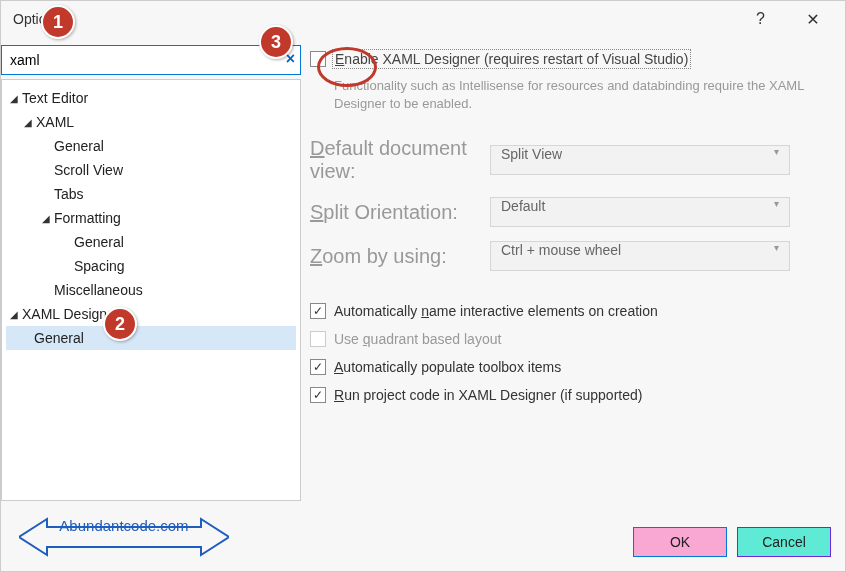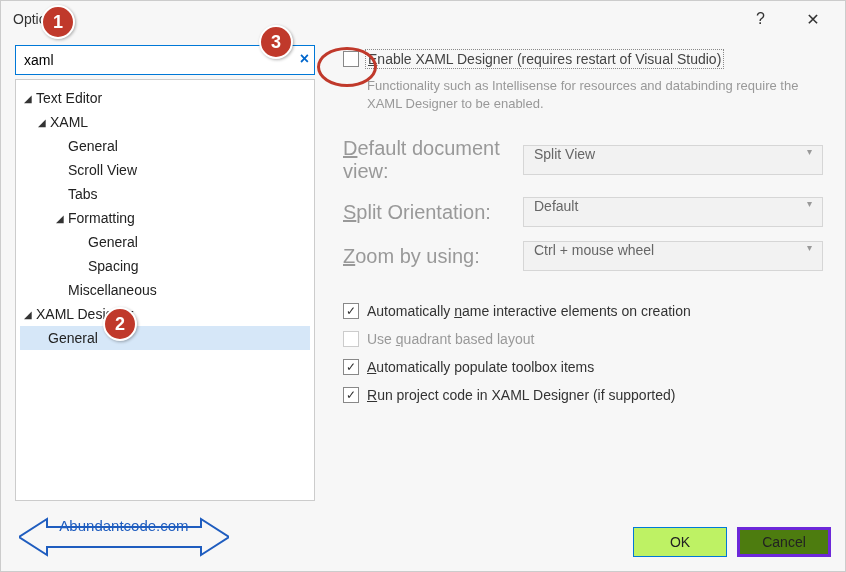--- a/index.html
+++ b/index.html
@@ -2,21 +2,21 @@
 <html><head>
 <meta charset="utf-8">
 <style>
   * { box-sizing: border-box; margin: 0; padding: 0; font-family: "Segoe UI", Tahoma, sans-serif; }
   body { background: #fff; }
   .window { width: 846px; height: 572px; background: #f7f7f7; border: 1px solid #ccc; position: relative; }
   .titlebar { height: 36px; display: flex; align-items: center; padding: 0 12px; font-size: 14px; color: #333; position: relative; }
   .titlebar .title { flex: 1; }
   .titlebar .help { font-size: 16px; color: #333; margin-right: 28px; cursor: default; }
   .titlebar .close { font-size: 16px; font-weight: 300; cursor: default; width: 40px; text-align: center; }
-  .body { display: flex; padding: 8px 14px 70px; height: calc(100% - 36px); gap: 20px; }
+  .body { display: flex; padding: 8px 0 70px; height: calc(100% - 36px); gap: 1px; }
   .left { width: 300px; display: flex; flex-direction: column; }
   .search-row { position: relative; margin-bottom: 4px; }
   .search-input { width: 100%; height: 30px; border: 1px solid #0078d7; padding: 0 30px 0 8px; font-size: 14px; outline: none; background: #fff; }
   .search-clear { position: absolute; right: 6px; top: 5px; color: #0066cc; font-size: 16px; cursor: pointer; font-weight: bold; }
   .tree { flex: 1; border: 1px solid #ccc; background: #fff; padding: 6px 4px; overflow: auto; font-size: 14px; color: #222; }
   .tree-node { display: flex; align-items: center; height: 24px; padding-left: 4px; cursor: default; }
   .tree-node .arrow { display: inline-block; width: 12px; font-size: 10px; color: #333; }
   .tree-node.selected { background: #d6e7f8; }
   .ind-1 { padding-left: 18px; }
   .ind-2 { padding-left: 48px; }
@@ -31,22 +31,22 @@
   .desc { color: #999; font-size: 13px; line-height: 1.4; margin-bottom: 24px; padding-left: 24px; }
   .form-row { display: flex; align-items: center; margin-bottom: 14px; }
   .form-label { width: 180px; color: #999; font-size: 20px; }
   .form-label .ul { text-decoration: underline; }
   .select { flex: 1; max-width: 300px; height: 30px; border: 1px solid #d6d6d6; background: #f2f2f2; color: #666; display: flex; align-items: flex-start; justify-content: space-between; padding: 0 10px; font-size: 14px; }
   .select .caret { font-size: 10px; color: #999; }
   .check-row { display: flex; align-items: center; gap: 8px; margin-bottom: 12px; font-size: 14px; color: #333; }
   .check-row.disabled { color: #999; }
   .check-row .ul { text-decoration: underline; }
   .footer { position: absolute; bottom: 14px; right: 14px; display: flex; gap: 10px; }
-  .btn { width: 94px; height: 30px; border: 3px solid #6d28d9; background: #4d7c0f; font-size: 14px; color: #222; display: flex; align-items: center; justify-content: center; cursor: pointer; }
-  .btn.primary { border: 1.5px solid #0078d7; background: #bef264; }
+  .btn { width: 94px; height: 30px; border: 1px solid #6d28d9; background: #5eead4; font-size: 14px; color: #222; display: flex; align-items: center; justify-content: center; cursor: pointer; }
+  .btn.primary { border: 1.5px solid #0078d7; background: #f9a8d4; }
   .annotation-circle { position: absolute; width: 34px; height: 34px; border-radius: 50%; background: #c0392b; color: #fff; display: flex; align-items: center; justify-content: center; font-weight: bold; font-size: 18px; border: 2px solid #fff; box-shadow: 1px 1px 3px rgba(0,0,0,.3); z-index: 50; }
   .annotation-ellipse { position: absolute; width: 60px; height: 40px; border: 3px solid #c0392b; border-radius: 50%; z-index: 40; left: 316px; top: 46px; }
   .arrow-banner { position: absolute; left: 18px; bottom: 14px; width: 210px; height: 40px; display: flex; align-items: flex-start; justify-content: center; color: #1f5dbf; font-size: 15px; z-index: 30; }
   .arrow-svg { position: absolute; inset: 0; width: 100%; height: 100%; }
 </style>
 </head>
 <body>
 
 <div class="window">
   <div class="titlebar">

